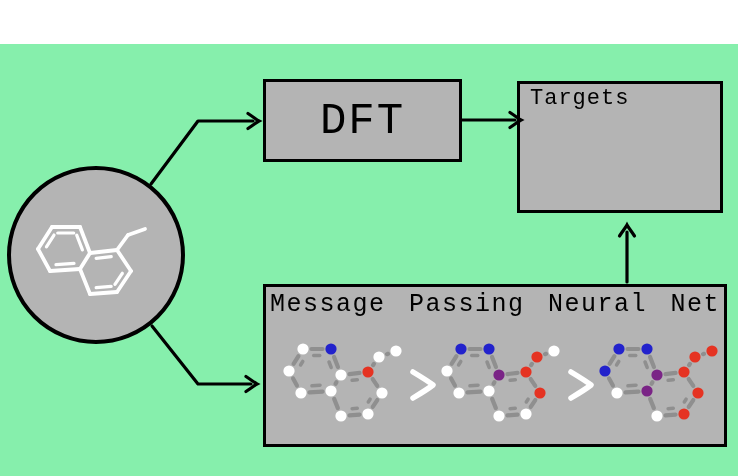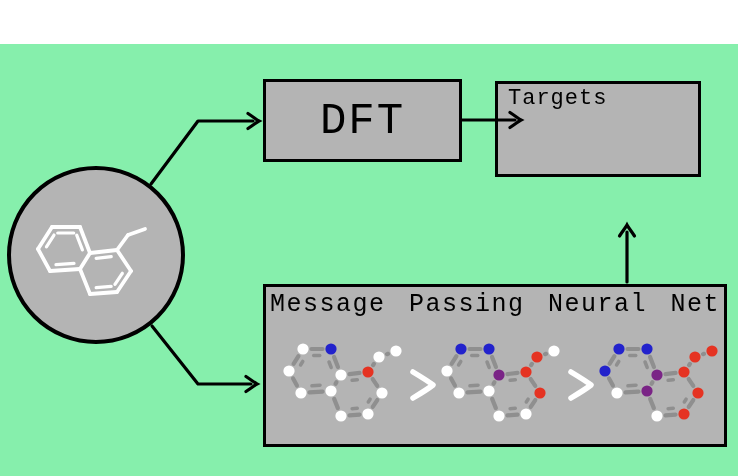--- a/index.html
+++ b/index.html
@@ -1,21 +1,21 @@
 <!DOCTYPE html>
 <html><head>
 <meta charset="utf-8">
 <style>
   html,body{margin:0;padding:0;background:#ffffff;}
   #canvas{position:relative;width:738px;height:476px;background:#86efac;overflow:hidden;
           font-family:Liberation Mono, monospace;color:#000;margin-top:44px;}
   .box{position:absolute;background:#b4b4b4;border:3.5px solid #000;box-sizing:border-box;z-index:1;}
   #dft-box{left:263px;top:35px;width:199px;height:83px;display:flex;align-items:center;justify-content:center;}
   #dft-box .big-label{font-size:44px;letter-spacing:2px;}
-  #targets-box{left:495px;top:37px;width:206px;height:96px;}
+  #targets-box{left:517px;top:37px;width:206px;height:132px;}
   #targets-title{position:absolute;left:10px;top:2px;font-size:22px;letter-spacing:1px;}
   #targets-values{position:absolute;left:9px;bottom:6px;font-size:45px;white-space:nowrap;}
   .ital{font-style:italic;}
   .subscr{font-size:30px;vertical-align:-0.12em;}
   #mpnn-box{left:263px;top:240px;width:464px;height:163px;}
   #mpnn-title{position:absolute;left:0;top:3px;width:100%;text-align:center;font-size:25px;
               letter-spacing:1.5px;word-spacing:7px;white-space:nowrap;}
   .time-label{position:absolute;z-index:3;font-size:42px;text-align:center;white-space:nowrap;letter-spacing:1px;}
   #dft-time{left:195px;top:117px;width:340px;}
   #mpnn-time{left:318px;top:411px;width:355px;}

